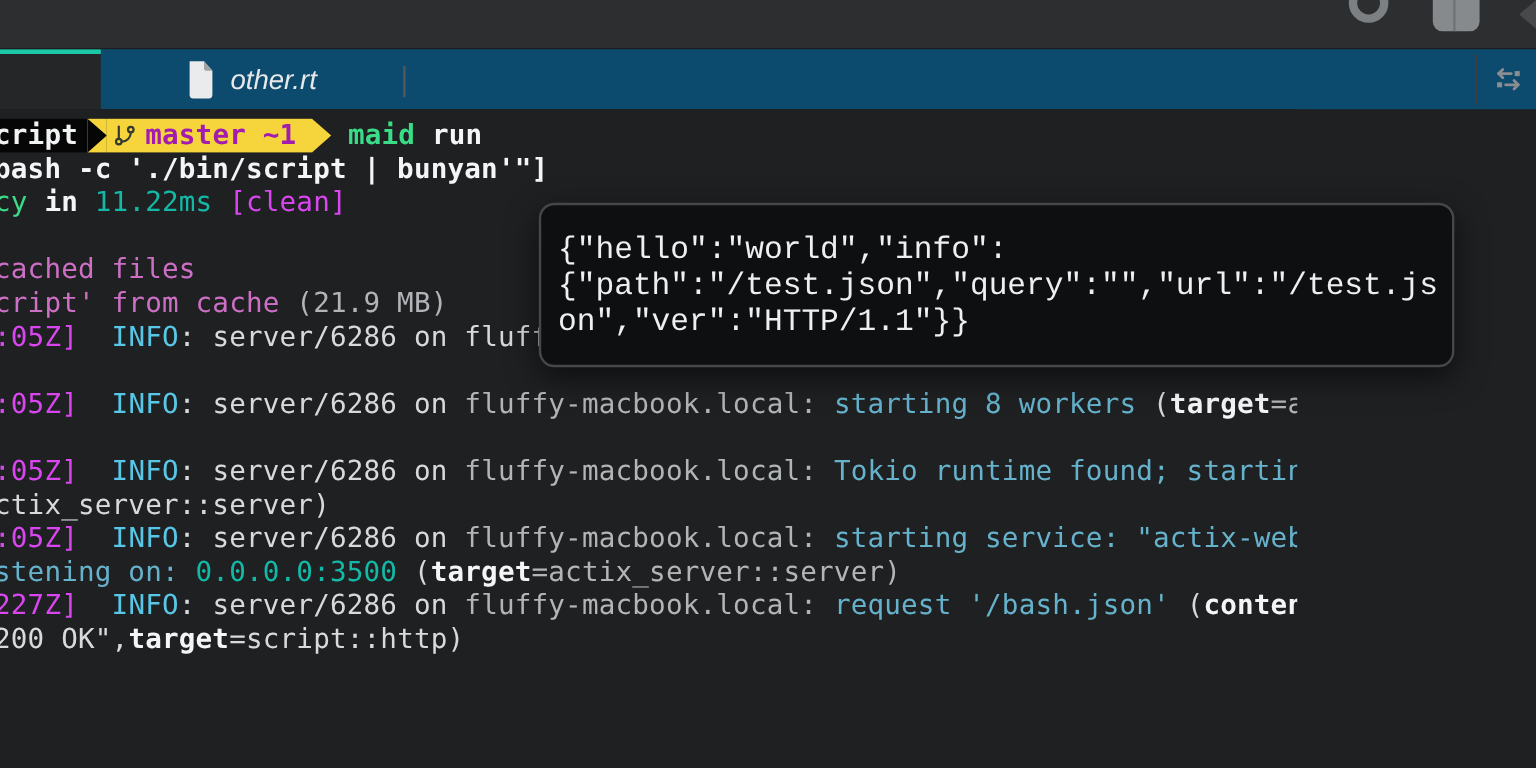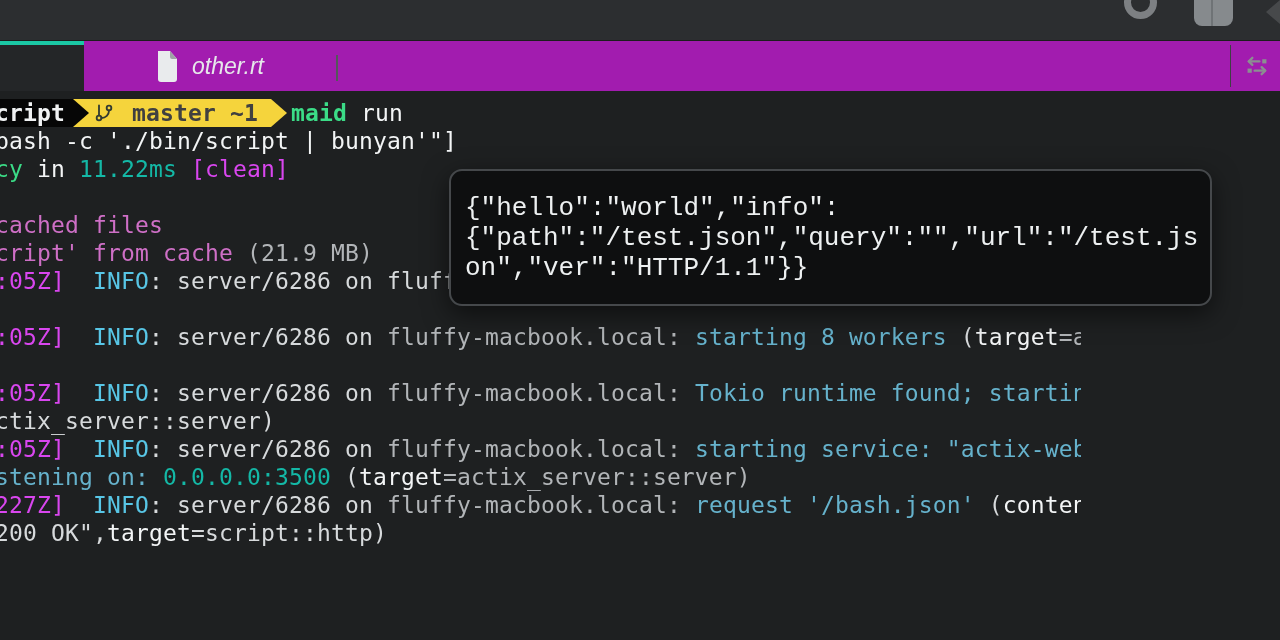--- a/index.html
+++ b/index.html
@@ -7,51 +7,51 @@
     width:1280px;height:640px;overflow:hidden;position:relative;
     background:#1e2021;font-family:"DejaVu Sans Mono",monospace;
   }
   
   .titlebar{position:absolute;left:0;top:0;width:1280px;height:40px;background:#2c2e30;border-bottom:1px solid #1c1d1e;overflow:hidden;}
   .ring-icon{position:absolute;left:1124px;top:-14px;width:33px;height:33px;border:7px solid #7d8083;border-radius:50%;box-sizing:border-box;}
   .panel-icon{position:absolute;left:1194px;top:-8px;width:39px;height:34px;background:#868a8d;border-radius:8px;}
   .panel-icon .seam{position:absolute;left:17px;top:0;width:2px;height:100%;background:#6f7376;}
   .wedge-icon{position:absolute;left:1266px;top:0;width:14px;height:24px;background:#47494b;clip-path:polygon(100% 0,100% 100%,0 50%);}
   
-  .tabbar{position:absolute;left:0;top:41px;width:1280px;height:50px;background:#a21caf;overflow:hidden;}
+  .tabbar{position:absolute;left:0;top:41px;width:1280px;height:50px;background:#0c4a6e;overflow:hidden;}
   .minitab{position:absolute;left:0;top:0;width:84px;height:50px;background:#242628;}
   .minitab .accent{position:absolute;left:0;top:0;width:84px;height:4px;background:#1bc8a5;}
   .tab-editor{position:absolute;left:140px;top:0;height:50px;display:flex;align-items:center;gap:12px;padding-left:14px;}
   .tab-label{font-family:"Liberation Sans",sans-serif;font-style:italic;font-size:23px;color:#e6e8ea;}
   .tab-sep{position:absolute;left:336px;top:14px;width:2px;height:26px;background:#54575a;}
   .pane-divider{position:absolute;left:1230px;top:4px;width:1px;height:42px;background:#3e4043;}
   .split-icon{position:absolute;left:1242px;top:11px;}
   
   .terminal{position:absolute;left:0;top:91px;width:1081px;height:549px;background:#1e2021;padding-top:8px;box-sizing:border-box;overflow:hidden;}
   .term-content{margin-left:-5px;}
   .tline{height:28px;line-height:28px;font-size:23px;letter-spacing:.15px;white-space:pre;color:#d7dadc;}
   .c-fg{color:#d7dadc;}
-  .c-fgb{color:#f3f5f6;font-weight:400;}
+  .c-fgb{color:#f3f5f6;font-weight:700;}
   .c-dim{color:#d946ef;}
   .c-gray{color:#b2b5b8;text-align:right;}
   .c-info{color:#58c6e6;}
   .c-msg{color:#66b2cc;}
   .c-blue{color:#14b8a6;}
   .c-pink{color:#ce6fc6;}
   .c-gold{color:#14b8a6;}
   .c-green{color:#3bdc87;}
   .b{font-weight:700;}
   
   .prompt-line{display:flex;align-items:stretch;height:28px;}
   .pl-black{background:#060606;color:#f0f2f3;font-weight:700;padding:0 8px 0 0;display:flex;align-items:center;}
   .arrow{width:0;height:0;border-top:14px solid transparent;border-bottom:14px solid transparent;}
   .arrow-black{border-left:16px solid #060606;background:#f5d43c;}
   .arrow-yellow{border-left:16px solid #f5d43c;}
-  .pl-yellow{background:#f5d43c;color:#404040;font-weight:700;display:flex;align-items:center;gap:18px;padding:0 13px 0 5px;}
-  .pl-cmd{display:flex;align-items:center;margin-left:4px;}
+  .pl-yellow{background:#f5d43c;color:#a21caf;font-weight:700;display:flex;align-items:center;gap:7px;padding:0 13px 0 5px;}
+  .pl-cmd{display:flex;align-items:center;margin-left:14px;}
   
   .tooltip{
     position:absolute;left:449px;top:169px;width:763px;height:137px;box-sizing:border-box;
     background:#0e0f10;border:2px solid #45484b;border-radius:13px;z-index:5;
     box-shadow:0 8px 26px rgba(0,0,0,.55);padding:22px 14px 0 14px;overflow:hidden;
   }
   .tooltip .tt-line{font-family:"Liberation Mono",monospace;font-size:26px;line-height:30px;color:#edf0f1;white-space:pre;}
   svg{display:block;}
 </style>
 </head>

